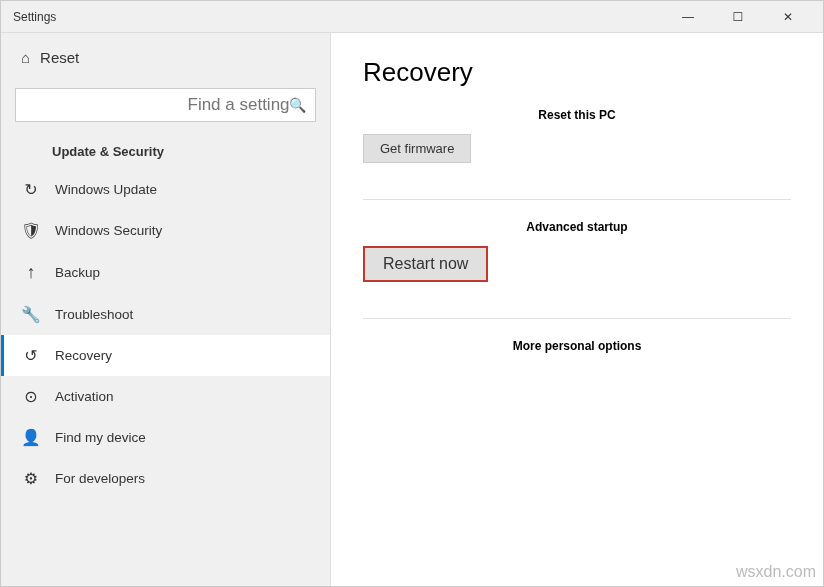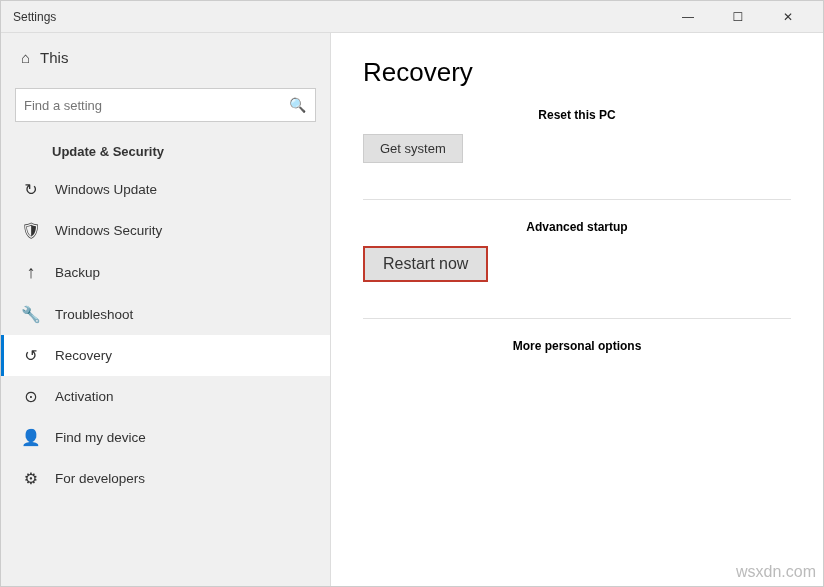--- a/index.html
+++ b/index.html
@@ -80,23 +80,24 @@
       align-items: center;
       background: #fff;
       border: 1px solid #ccc;
       height: 34px;
       padding: 0 8px;
     }
     .search-input {
       border: none;
       outline: none;
       flex: 1;
-      font-size: 13px;
+      font-size: 17px;
       background: transparent;
       color: #555;
+      text-align: right;
     }
     .search-icon-span {
       color: #555;
       font-size: 14px;
     }
     .sidebar-section-title {
       font-size: 13px;
       font-weight: 700;
       color: #333;
       padding: 8px 20px 10px 20px;
@@ -195,21 +196,21 @@
       <button class="title-btn">☐</button>
       <button class="title-btn close">✕</button>
     </div>
   </div>
 
   <div class="content-area">
 
     <div class="sidebar">
       <div class="sidebar-home">
         <span>⌂</span>
-        <span>This</span>
+        <span>Reset</span>
       </div>
       <div class="search-box">
         <input class="search-input" type="text" placeholder="Find a setting" style="">
         <span class="search-icon-span">🔍</span>
       </div>
       <div class="sidebar-section-title">Update &amp; Security</div>
 
       <div class="sidebar-item">
         <span class="sidebar-icon">↻</span>
         <span>Windows Update</span>
@@ -242,21 +243,21 @@
         <span class="sidebar-icon">⚙</span>
         <span>For developers</span>
       </div>
     </div>
 
     <div class="main-content">
       <h1 class="page-title">Recovery</h1>
 
       
       <h2 class="section-title">Reset this PC</h2>
-      <button class="btn-get-started">Get system</button>
+      <button class="btn-get-started">Get firmware</button>
 
       <hr class="divider">
 
       
       <h2 class="section-title">Advanced startup</h2>
       <button class="btn-restart">Restart now</button>
 
       <hr class="divider">
 
       

